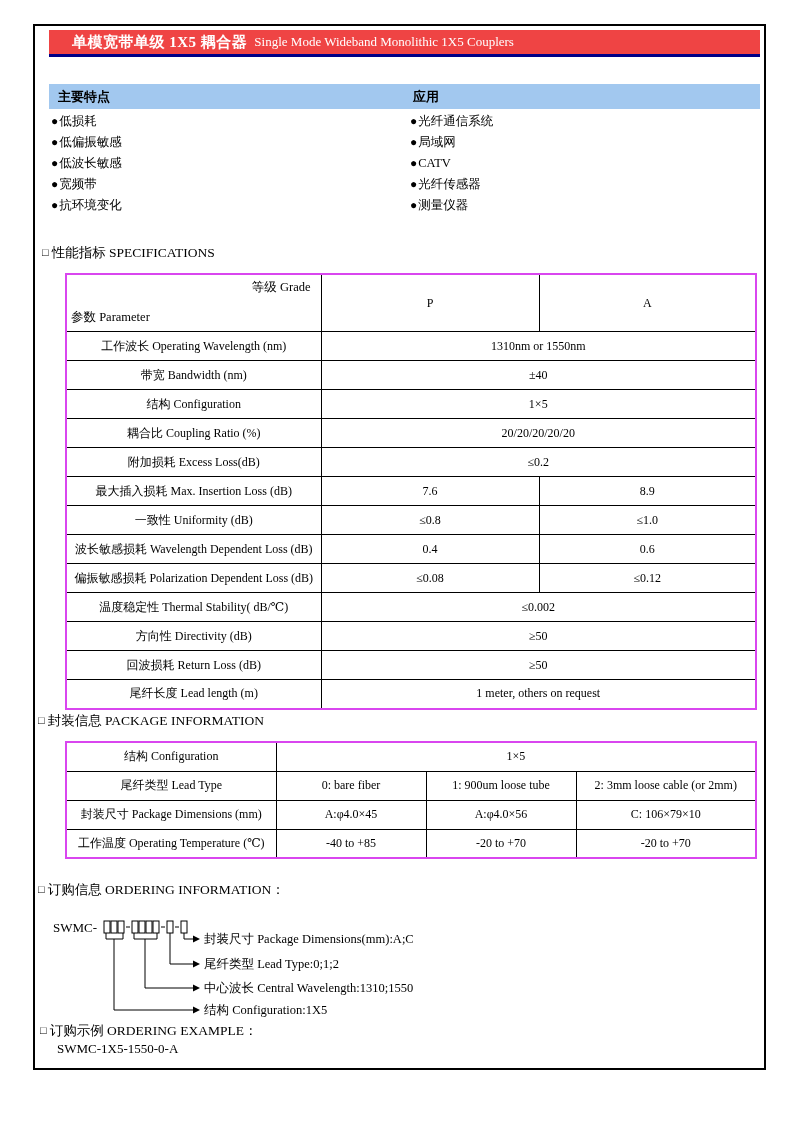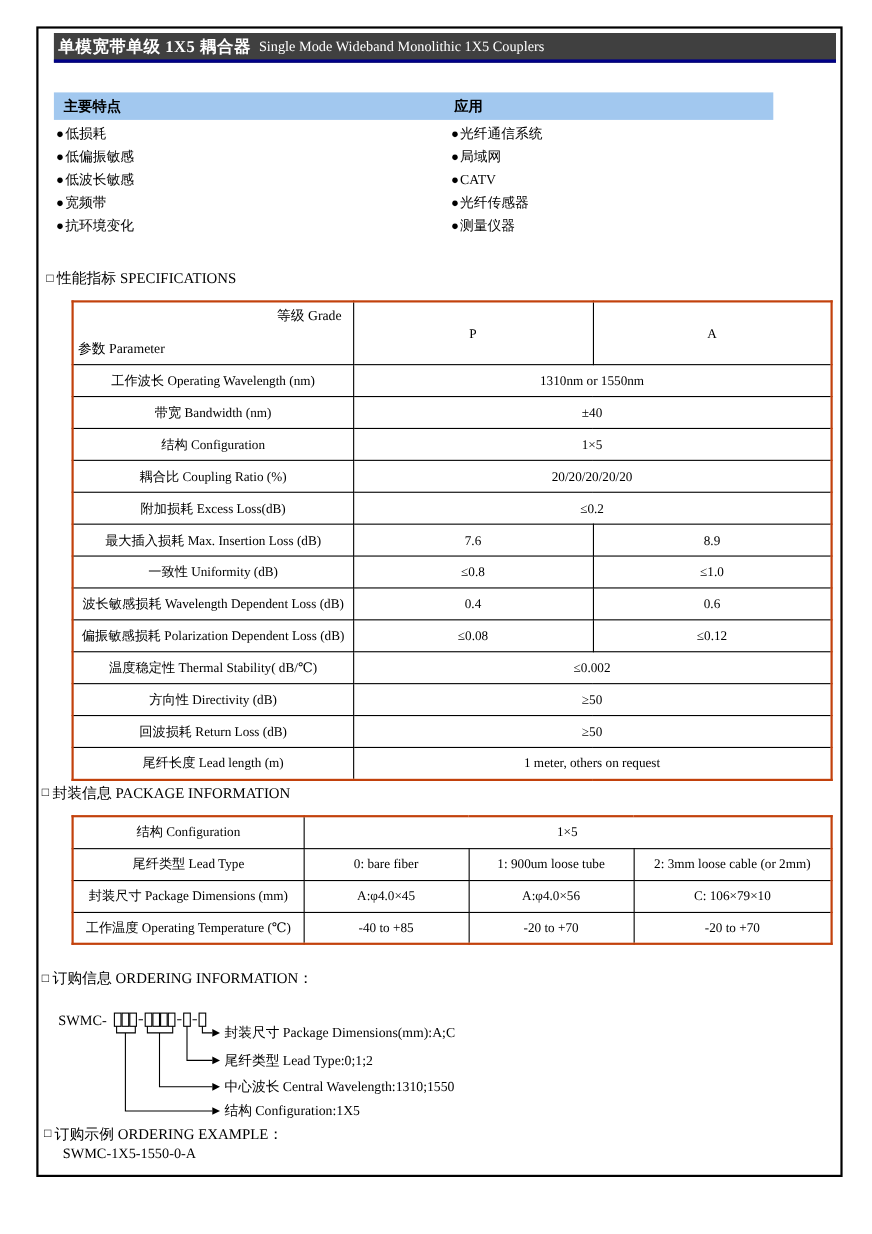--- a/index.html
+++ b/index.html
@@ -7,46 +7,46 @@
     margin: 0; width: 793px; height: 1122px; position: relative;
     background: #ffffff; color: #000;
     font-family: "Liberation Serif", "DejaVu Serif", serif;
   }
   .frame {
     position: absolute; left: 33px; top: 24px; width: 733px; height: 1046px;
     border: 2px solid #000;
   }
   .titlebar {
     position: absolute; left: 49px; top: 30px; width: 711px; height: 27px;
-    background: #404040; border-bottom: 3px solid #000087;
-    color: #fff; display: flex; align-items: center; padding-left: 4px;
+    background: #ef4444; border-bottom: 3px solid #000087;
+    color: #fff; display: flex; align-items: center; padding-left: 23px;
   }
   .titlebar .zh { font-weight: bold; font-size: 15px; letter-spacing: .5px; }
   .titlebar .en { font-size: 13px; margin-left: 7px; }
   .subbar {
-    position: absolute; left: 49px; top: 84px; width: 654px; height: 25px;
+    position: absolute; left: 49px; top: 84px; width: 711px; height: 25px;
     background: #a2c8ef;
   }
   .subbar span { position: absolute; top: 0; line-height: 25px; font-weight: bold; font-size: 13px; }
   .subbar .feat-h { left: 9px; }
   .subbar .app-h  { left: 364px; }
   .list { position: absolute; top: 111px; font-size: 12.5px; }
   .list.features { left: 51px; }
   .list.apps { left: 410px; }
   .list .li { height: 21px; line-height: 21px; }
   .bullet { font-size: 12px; margin-right: 1px; }
   .sec-h { position: absolute; font-size: 13.5px; white-space: nowrap; }
   .square { font-size: 11px; margin-right: 3px; position: relative; top: -1px; }
   .sec-spec  { left: 42px; top: 244px; }
   .sec-pkg   { left: 38px; top: 712px; }
   .sec-order { left: 38px; top: 881px; }
   .sec-ex    { left: 40px; top: 1022px; }
   table.dt {
     position: absolute; border-collapse: collapse; table-layout: fixed;
-    border: 2px solid #c2410c; font-size: 12px;
+    border: 2px solid #d946ef; font-size: 12px;
   }
   table.dt td { border: 1px solid #000; height: 29px; padding: 0; }
   table.spec { left: 65px; top: 273px; width: 690px; }
   table.pkg  { left: 65px; top: 741px; width: 690px; }
   td.lab { padding-left: 7px; text-align: center; }
   td.val { text-align: center; }
   tr.head td { height: 56px; }
   .corner { display: flex; flex-direction: column; justify-content: space-between; height: 56px; }
   .corner .grade { text-align: right; padding: 4px 10px 0 0; font-size: 12.5px; }
   .corner .param { text-align: left; padding: 0 0 5px 4px; font-size: 12.5px; }

